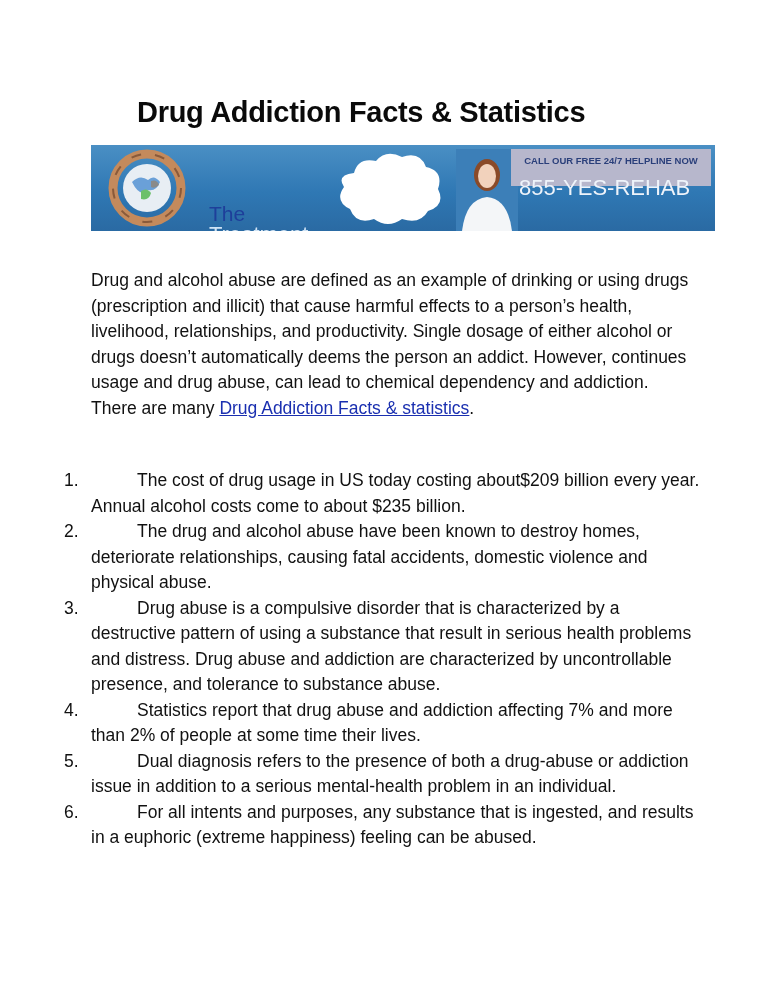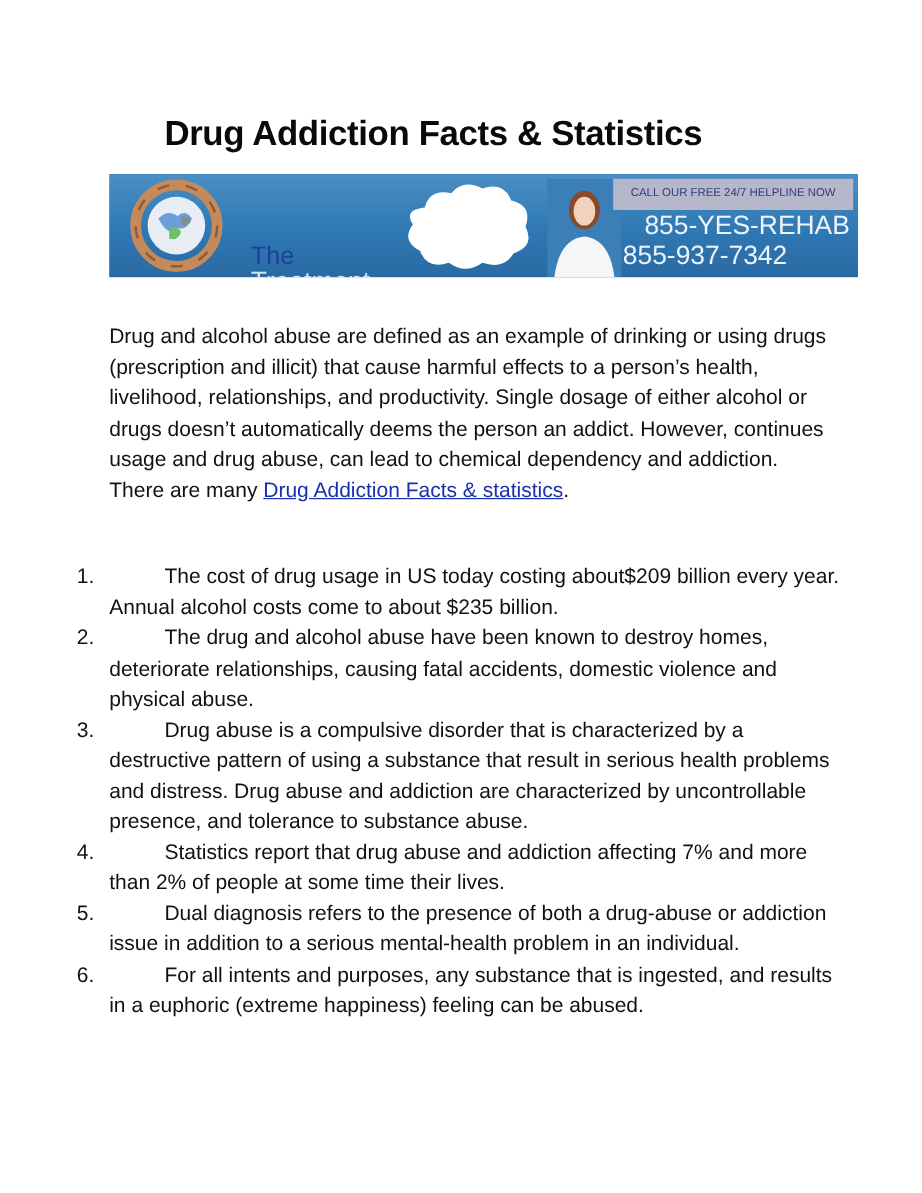--- a/index.html
+++ b/index.html
@@ -11,25 +11,25 @@
             background: linear-gradient(180deg, #4a8fc4 0%, #2f78b4 55%, #2a6aa3 100%); overflow: hidden; }
   .banner .hands { position: absolute; left: 8px; top: 2px; width: 96px; height: 82px; }
   .banner .brand { position: absolute; left: 118px; top: 10px; line-height: 1; margin-top: 48px; }
   .banner .brand span { display: block; font-size: 22px; color: #cfe3f5; }
   .banner .brand .b1 { color: #1e3f9a; font-size: 21px; }
   .banner .brand .b3 { color: #ffffff; font-size: 22px; }
   .banner .cloud { position: absolute; left: 245px; top: 6px; width: 110px; height: 74px; }
   .banner .cloud-text { position: absolute; left: 245px; top: 20px; width: 110px; text-align: center;
             font-size: 14px; line-height: 19px; color: #111; }
   .banner .agent { position: absolute; left: 365px; top: 4px; width: 62px; height: 82px; }
-  .banner .helpline { position: absolute; left: 420px; top: 4px; width: 200px; height: 26px;
-            background: #b7b7cc; color: #2a3f7a; font-size: 9.5px; font-weight: normal;
+  .banner .helpline { position: absolute; left: 420px; top: 4px; width: 200px; height: 37px;
+            background: #b7b7cc; color: #2a3f7a; font-size: 9.5px; font-weight: bold;
             text-align: center; line-height: 23px; }
   .banner .phone { position: absolute; left: 428px; font-size: 22px; color: #eef3fa; white-space: nowrap; }
-  .banner .phone1 { top: 30px; margin-left: 18px; } .banner .phone2 { top: 55px; }
+  .banner .phone1 { top: 30px; } .banner .phone2 { top: 55px; }
   .intro { position: absolute; left: 91px; top: 268px; width: 600px; font-size: 17.5px;
            line-height: 25.5px; color: #111; }
   .intro a { color: #1a2fb0; text-decoration: underline; }
   .list { position: absolute; left: 64px; top: 468px; width: 640px; font-size: 17.5px;
           line-height: 25.5px; color: #111; margin: 0; padding: 0; list-style: none; }
   .list li { position: relative; padding-left: 27px; }
   .list .num { position: absolute; left: 0; top: 0; }
   .list .txt { display: block; text-indent: 46px; }
 </style>
 </head>
@@ -55,21 +55,20 @@
     <path d="M18 22 q4 -16 22 -12 q10 -12 26 -4 q18 -6 24 10 q18 4 12 22 q8 16 -10 22 q-8 14 -26 8 q-14 10 -28 0 q-18 6 -24 -10 q-16 -8 -6 -22 q-8 -12 10 -14z" fill="#ffffff"></path>
   </svg>
   <svg class="agent" viewBox="0 0 62 82">
     <rect x="0" y="0" width="62" height="82" fill="#3c7fb8"></rect>
     <ellipse cx="31" cy="26" rx="13" ry="16" fill="#8a4a28"></ellipse>
     <ellipse cx="31" cy="27" rx="9" ry="12" fill="#f2d2bc"></ellipse>
     <path d="M6 82 q4 -32 25 -34 q21 2 25 34z" fill="#f4f6f8"></path>
   </svg>
   <div class="helpline">CALL OUR FREE 24/7 HELPLINE NOW</div>
   <div class="phone phone1">855-YES-REHAB</div>
-  <div class="phone phone2">855-937-7342</div>
 </div>
 
 <p class="intro" style="margin:0;">
   <span>Drug and alcohol abuse are defined as an example of drinking or using drugs (prescription and illicit) that cause harmful effects to a person’s health, livelihood, relationships, and productivity. Single dosage of either alcohol or drugs doesn’t automatically deems the person an addict. However, continues usage and drug abuse, can lead to chemical dependency and addiction. There are many </span><a>Drug Addiction Facts &amp; statistics</a><span>.</span>
 </p>
 
 <ol class="list">
   <li>
       <span class="num">1.</span>
       <span class="txt">The cost of drug usage in US today costing about$209 billion every year. Annual alcohol costs come to about $235 billion.</span>

